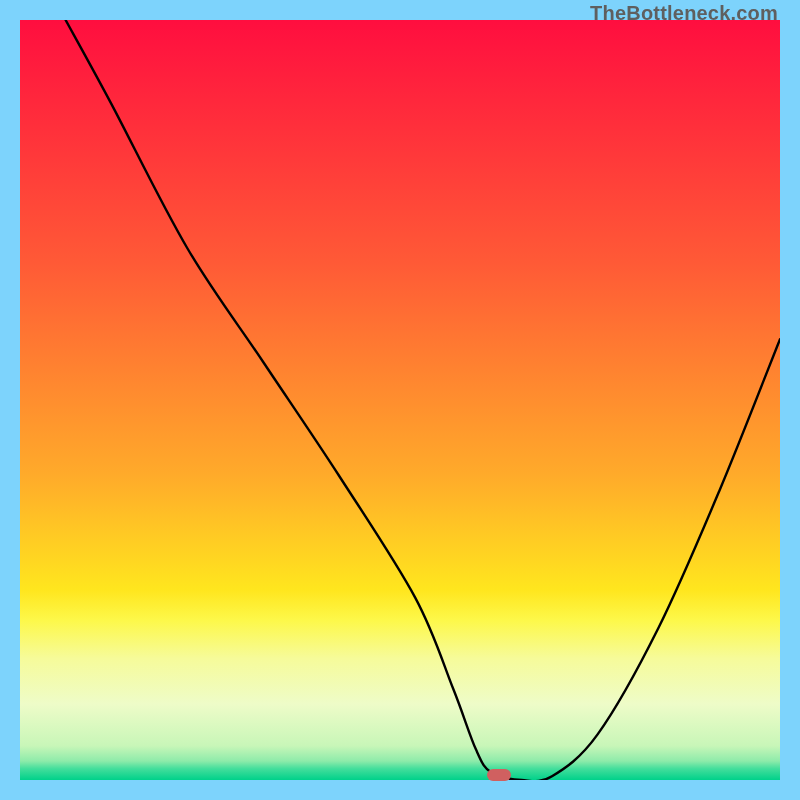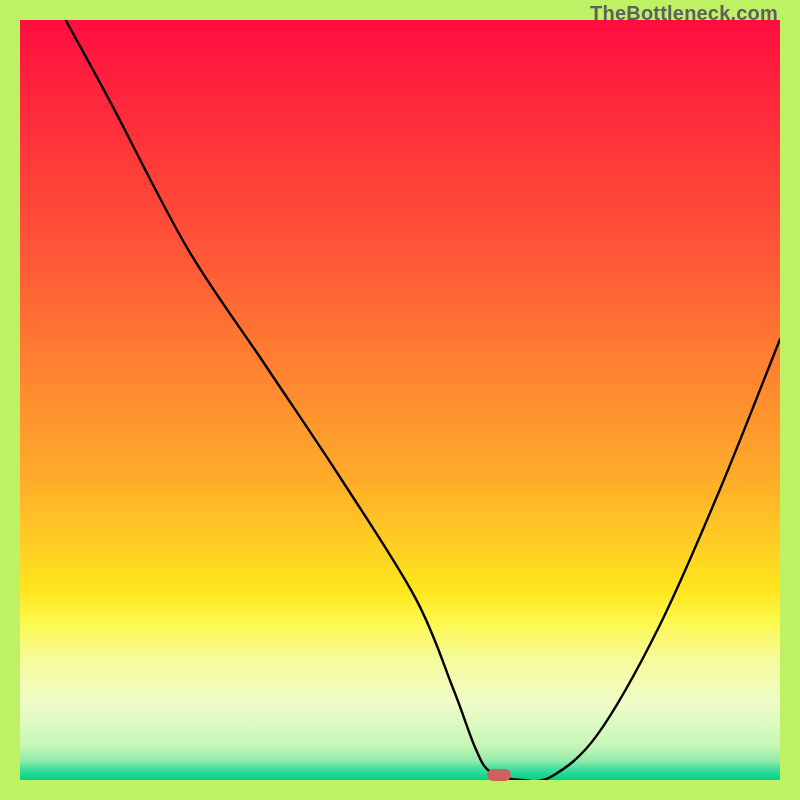--- a/index.html
+++ b/index.html
@@ -7,21 +7,21 @@
     padding: 0;
     width: 800px;
     height: 800px;
     background: #000;
     overflow: hidden;
   }
   .stage {
     position: relative;
     width: 800px;
     height: 800px;
-    background: #bef264;
+    background: #7dd3fc;
   }
   .plot-area {
     position: absolute;
     left: 20px;
     top: 20px;
     width: 760px;
     height: 760px;
     background: linear-gradient(to bottom,
       var(--c0) 0%,
       var(--c1) 32%,

